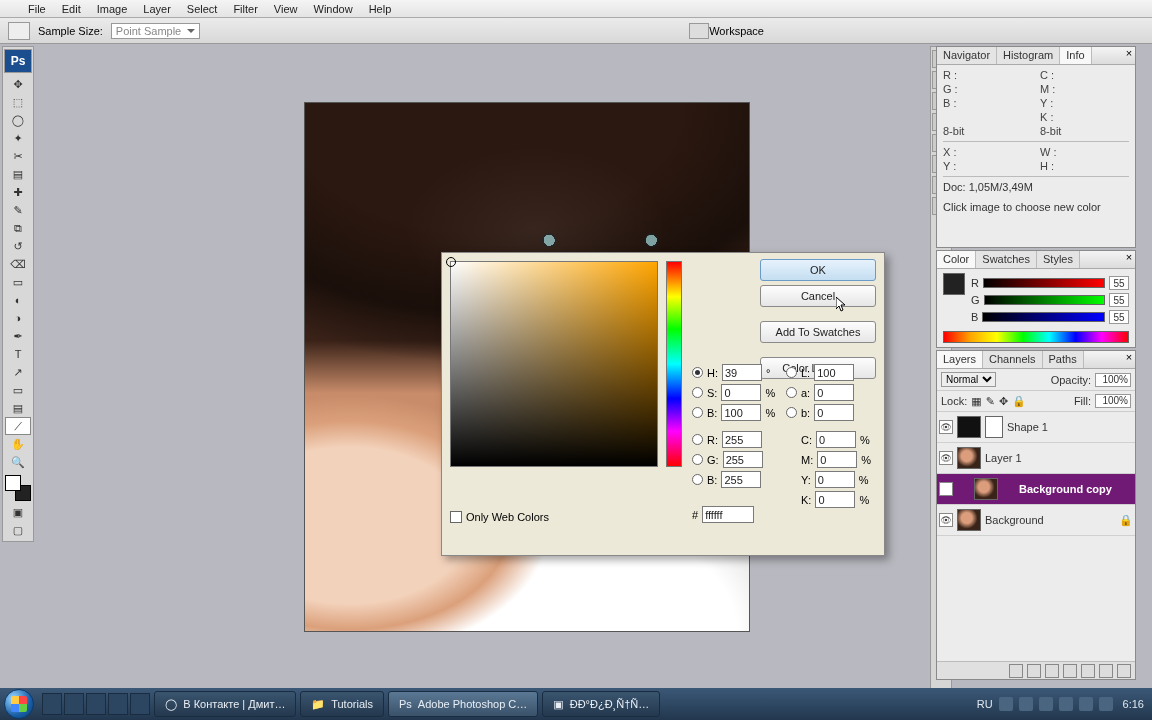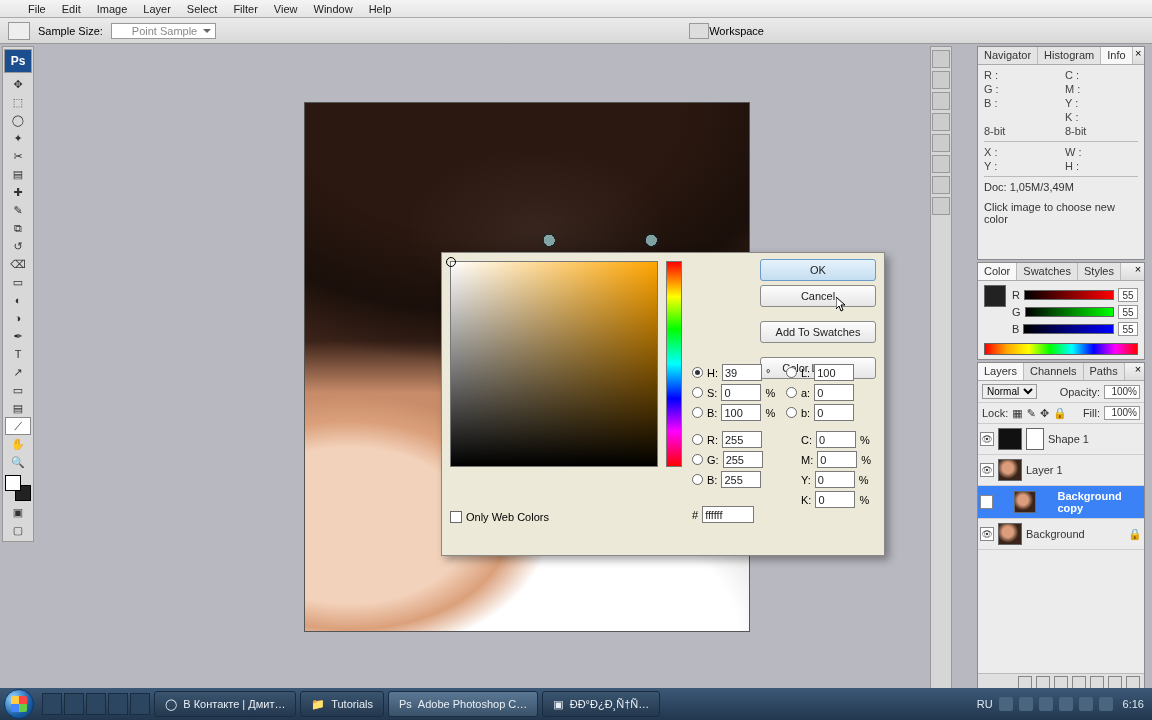--- a/index.html
+++ b/index.html
@@ -4,34 +4,34 @@
 <style>
 * { box-sizing: border-box; margin: 0; padding: 0; font-family: Tahoma, Arial, sans-serif; font-size: 11px; }
 body { width: 1152px; height: 720px; background: #b8b8c0; overflow: hidden; position: relative; }
 
 
 .menubar { height: 18px; background: linear-gradient(#f4f4f4,#e4e4e4); display: flex; align-items: center; padding: 0 20px; border-bottom: 1px solid #aaa; }
 .menubar span { padding: 2px 8px; color: #222; cursor: default; }
 
 
 .optbar { height: 26px; background: linear-gradient(#ebebeb,#d8d8d8); border-bottom: 1px solid #999; display: flex; align-items: center; padding: 0 8px; gap: 8px; }
-.optbar .dd { border: 1px solid #999; background: #fff; padding: 1px 18px 1px 20px; position: relative; color: #888; }
+.optbar .dd { border: 1px solid #999; background: #fff; padding: 1px 18px 1px 4px; position: relative; color: #888; }
 .optbar .dd::after { content:""; position:absolute; right:4px; top:5px; border:4px solid transparent; border-top-color:#666; }
 
 
 .toolbox { position: absolute; left: 2px; top: 46px; width: 32px; background: #d8d8d8; border: 1px solid #999; padding: 2px 1px; }
 .toolbox .tool { width: 26px; height: 18px; margin: 0 auto 0; display: flex; align-items: center; justify-content: center; color: #333; border: 1px solid transparent; }
 .toolbox .tool.selected { background: #fff; border: 1px solid #888; }
 .ps-badge { width: 28px; height: 24px; background: #1b4e8f; color: #fff; display: flex; align-items: center; justify-content: center; font-weight: bold; font-size: 12px; border: 1px solid #999; margin-bottom: 2px; }
 .swatch-pair { position: relative; width: 26px; height: 26px; margin: 4px auto 2px; }
 .swatch-pair .fg { position:absolute; left:0; top:0; width:16px; height:16px; background:#fff; border:1px solid #000; }
 .swatch-pair .bg { position:absolute; right:0; bottom:0; width:16px; height:16px; background:#222; border:1px solid #000; }
 
 
-.rightcol { position: absolute; right: 7px; top: 46px; width: 168px; bottom: 26px; }
+.rightcol { position: absolute; right: 16px; top: 46px; width: 200px; bottom: 26px; }
 .wellbar { position: absolute; right: 200px; top: 46px; width: 22px; bottom: 26px; background: #d6d6d6; border: 1px solid #999; }
 .wellbar .wbtn { width: 18px; height: 18px; margin: 3px auto; background: #ccc; border: 1px solid #999; }
 
 .panel { background: #e8e8e8; border: 1px solid #8a8a8a; margin-bottom: 2px; }
 .panel .tabs { height: 18px; background: linear-gradient(#f4f4f4,#dcdcdc); display: flex; border-bottom: 1px solid #aaa; }
 .panel .tabs .tab { padding: 2px 6px; border-right: 1px solid #bbb; color: #333; background: #e4e4e4; }
 .panel .tabs .tab.active { background: #f8f8f8; }
 .panel .body { padding: 4px 6px; font-size: 10px; color: #333; background: #ececec; }
 
 .color-sliders .row { display: flex; align-items: center; gap: 4px; margin: 3px 0; }
@@ -40,21 +40,21 @@
 .color-sliders .gtrack { background: linear-gradient(90deg,#000,#0f0); }
 .color-sliders .btrack { background: linear-gradient(90deg,#000,#00f); }
 .color-sliders .val { width: 20px; height: 14px; border: 1px solid #999; background:#fff; text-align:center; font-size:10px; line-height:13px; }
 .hue-strip { height: 12px; background: linear-gradient(90deg,red,orange,yellow,lime,cyan,blue,magenta,red); border:1px solid #666; margin-top: 4px; }
 .swatch-sq { width: 22px; height: 22px; background:#222; border:1px solid #666; }
 
 .layers-body .opt-row { display:flex; align-items:center; gap:4px; padding: 2px 0; border-bottom:1px solid #ccc; font-size:10px; }
 .layers-body select { font-size:10px; background:#eee; border:1px solid #999; }
 .layers-body .smallfield { width:36px; height:14px; border:1px solid #999; background:#fff; font-size:10px; text-align:right; padding-right:2px; }
 .layer-row { display:flex; align-items:center; gap:4px; padding: 4px 2px; border-bottom:1px solid #d0d0d0; background:#ececec; }
-.layer-row.selected { background:#3b82f6; color:#fff;gap:21px; }
+.layer-row.selected { background:#701a75; color:#fff;gap:21px; }
 .eye { width:14px; height:14px; border:1px solid #888; background:#fff; display:flex; align-items:center; justify-content:center; font-size:9px; }
 .thumb { width:24px; height:22px; border:1px solid #666; background: radial-gradient(circle at 40% 40%, #db9d7c 0 30%, #3a2419 60%); }
 .thumb.white { background:#fff; }
 .thumb.black { background:#111; }
 .panel-footer { height: 18px; background:#e0e0e0; border-top:1px solid #bbb; display:flex; justify-content:flex-end; gap:4px; padding:2px 4px; }
 .panel-footer .ico { width:14px; height:14px; border:1px solid #888; background:#ddd; }
 
 
 .info-body .grid2 { display:grid; grid-template-columns: 1fr 1fr; gap: 2px 8px; font-size:10px; color:#444; }
 .info-body hr { border:0; border-top:1px solid #bbb; margin:4px 0; }

